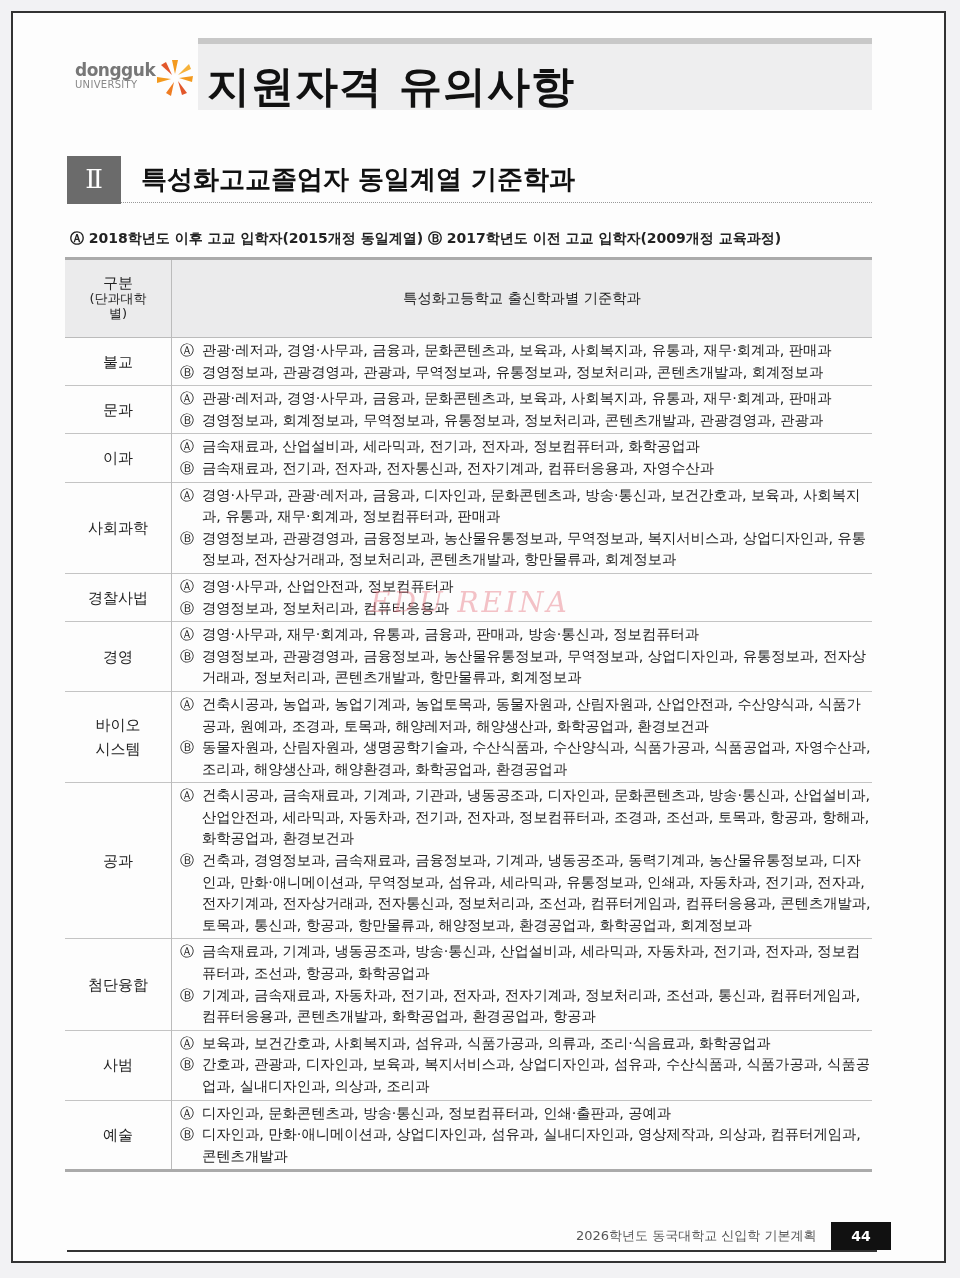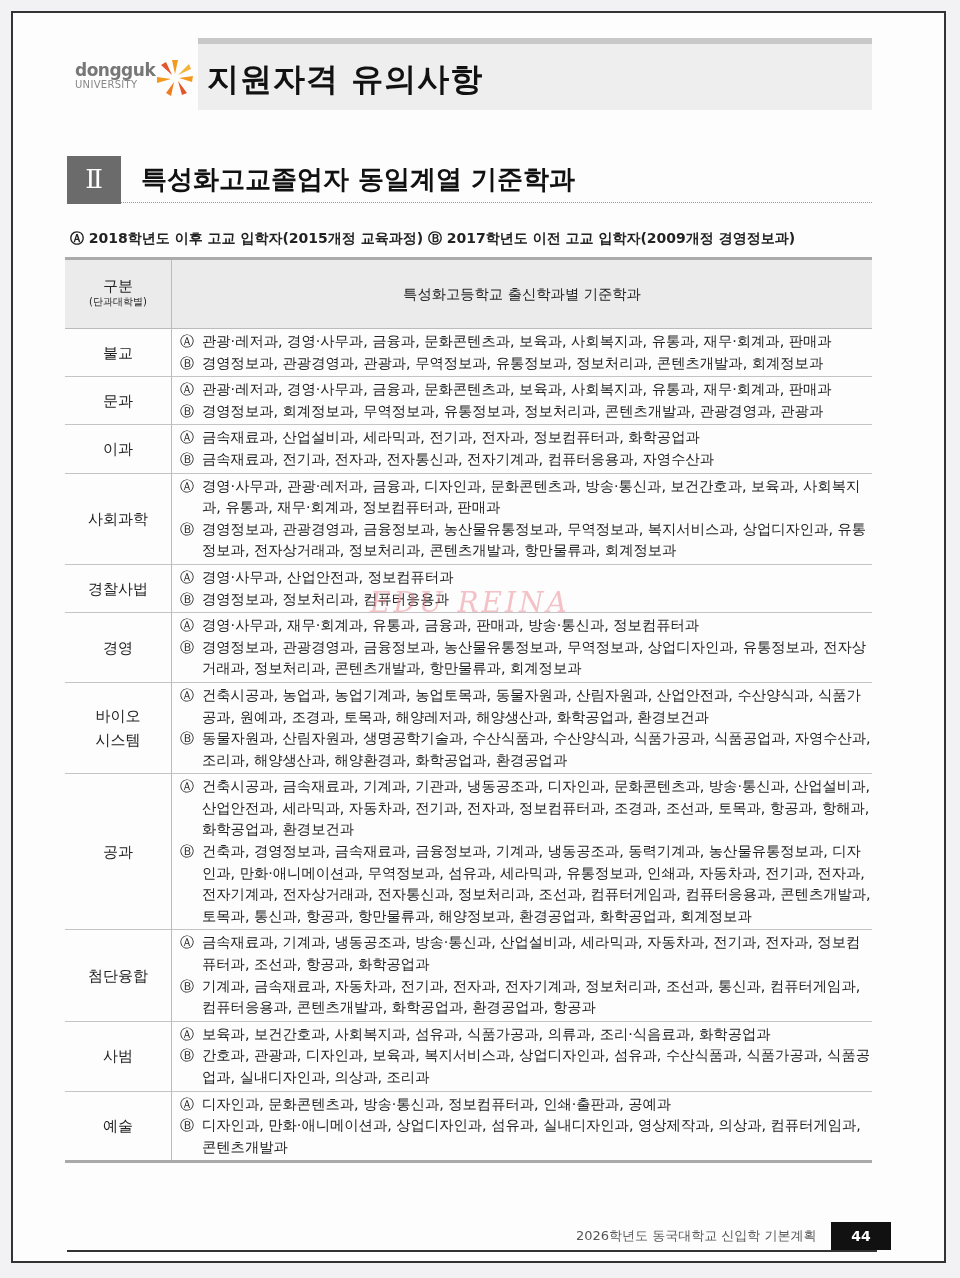--- a/index.html
+++ b/index.html
@@ -13,42 +13,42 @@
   }
   .header-band {
     position:absolute; left:198px; top:38px; width:674px; height:72px;
     background:#eeeeef; border-top:6px solid #c8c8c8; box-sizing:border-box;
   }
   .logo { position:absolute; left:75px; top:56px; width:120px; height:44px; }
   .logo .w1 { position:absolute; left:0; top:4px; font-size:17px; font-weight:bold; color:#777; letter-spacing:-0.5px; }
   .logo .w2 { position:absolute; left:0; top:23px; font-size:10px; color:#888; letter-spacing:0.3px; }
   .logo svg { position:absolute; left:80px; top:2px; }
   .page-title {
-    position:absolute; left:207px; top:58px; font-size:32px; font-weight:bold; color:#111; letter-spacing:1px;
+    position:absolute; left:207px; top:58px; font-size:43px; font-weight:bold; color:#111; letter-spacing:1px;
     white-space:nowrap;
   }
   .section-head { position:absolute; left:67px; top:156px; width:805px; height:48px; }
   .section-num {
     position:absolute; left:0; top:0; width:54px; height:48px; background:#6b6b6b; color:#fff;
     font-family:"DejaVu Serif", serif; font-size:26px; text-align:center; line-height:46px;
   }
   .section-title { position:absolute; left:74px; top:6px; font-size:26px; font-weight:bold; color:#111; white-space:nowrap; }
   .section-rule { position:absolute; left:54px; top:46px; width:751px; height:0; border-bottom:1px dotted #999; }
   .legend {
     position:absolute; left:70px; top:230px; font-size:14px; font-weight:bold; color:#222; white-space:nowrap;
   }
   table.criteria {
     position:absolute; left:65px; top:257px; width:807px; border-collapse:collapse; font-size:14.3px;
   }
   table.criteria thead th {
     background:#ebebec; font-weight:normal; border-top:3px solid #aaa; border-bottom:1px solid #bbb;
     height:36px; padding:16px; color:#222;
   }
   table.criteria th.col1 { width:74px; font-size:15px; line-height:15px; border-right:1px solid #bbb; }
-  table.criteria th.col1 small { display:block; font-size:10px; }
+  table.criteria th.col1 small { display:block; font-size:13px; }
   table.criteria td.college {
     width:74px; text-align:center; vertical-align:middle; border-right:1px solid #bbb; font-size:15px; line-height:24px;
   }
   table.criteria tbody tr { border-bottom:1px solid #c4c4c4; }
   table.criteria tbody tr:last-child { border-bottom:3px solid #aaa; }
   table.criteria td.depts { padding:2px 0 2px 8px; vertical-align:middle; line-height:21.6px; }
   .line { display:flex; }
   .mark { flex:0 0 22px; font-size:14px; }
   .txt { flex:1; }
   .watermark {
@@ -88,21 +88,21 @@
 </div>
 
 <div class="page-title">지원자격  유의사항</div>
 
 <div class="section-head">
   <div class="section-num">Ⅱ</div>
   <div class="section-title">특성화고교졸업자 동일계열 기준학과</div>
   <div class="section-rule"></div>
 </div>
 
-<div class="legend">Ⓐ 2018학년도 이후 고교 입학자(2015개정 교육과정) Ⓑ 2017학년도 이전 고교 입학자(2009개정 경영정보과)</div>
+<div class="legend">Ⓐ 2018학년도 이후 고교 입학자(2015개정 동일계열) Ⓑ 2017학년도 이전 고교 입학자(2009개정 교육과정)</div>
 
 <table class="criteria">
   <thead>
     <tr>
       <th class="col1">
         <span>구분</span>
         <small>(단과대학별)</small>
       </th>
       <th>특성화고등학교 출신학과별 기준학과</th>
     </tr>

